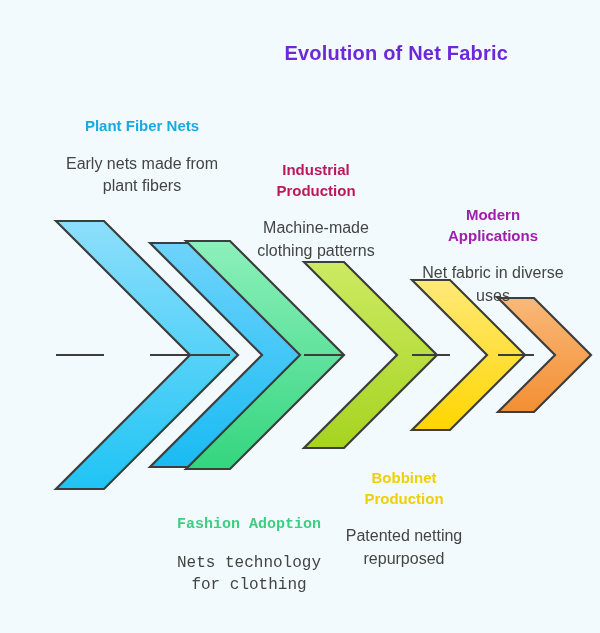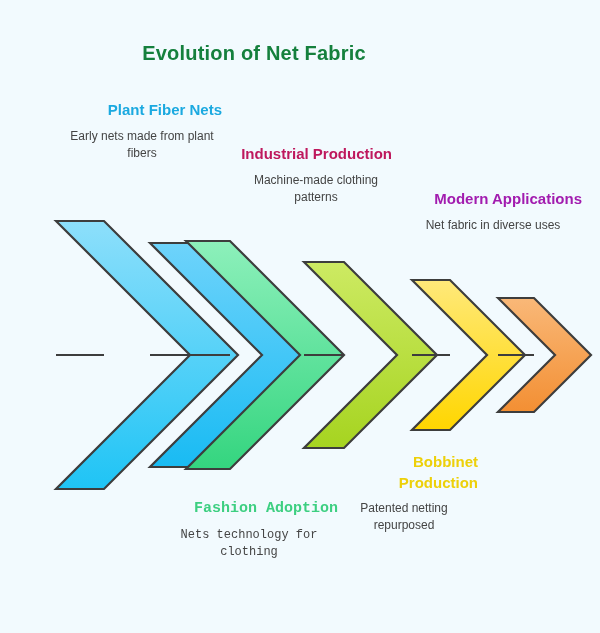--- a/index.html
+++ b/index.html
@@ -18,49 +18,48 @@
     position: absolute;
     left: 0; top: 0;
     width: 600px;
     height: 633px;
   }
   .page-title {
     position: absolute;
     left: 0;
     top: 42px;
     width: 508px;
-    text-align: center;
+    text-align: right;
     font-size: 20px;
     font-weight: bold;
-    color: #15803d;
+    color: #6d28d9;
     letter-spacing: 0.2px;
   }
   svg.diagram {
     position: absolute;
     left: 0;
     top: 0;
     width: 600px;
     height: 633px;
     pointer-events: none;
   }
   svg.diagram * { pointer-events: auto; }
 
   .label-block {
     position: absolute;
     text-align: center;
   }
   .label-title {
     font-size: 15px;
     font-weight: bold;
     line-height: 1.38;
-    margin: 0;
-    text-align: right;
+    margin: 16px;
   }
   .label-desc {
-    font-size: 12px;
+    font-size: 16px;
     color: #444444;
     line-height: 1.42;
     margin: 7px 0 0 0;
   }
 
   
   .lb-plant   { left: 62px;  top: 100px; width: 160px; }
   .lb-indus   { left: 240px; top: 144px; width: 152px; }
   .lb-modern  { left: 404px; top: 189px; width: 178px; }
   .lb-bobbinet{ left: 330px; top: 452px; width: 148px; }

